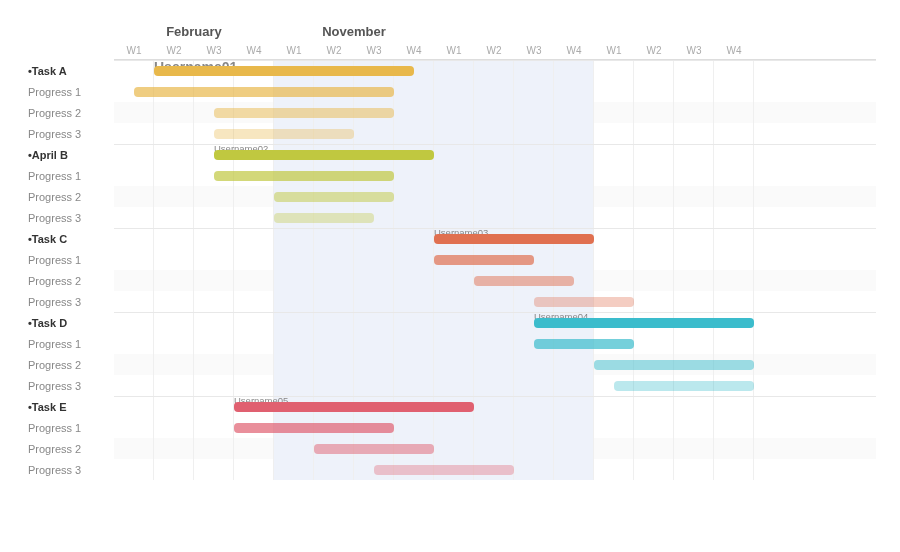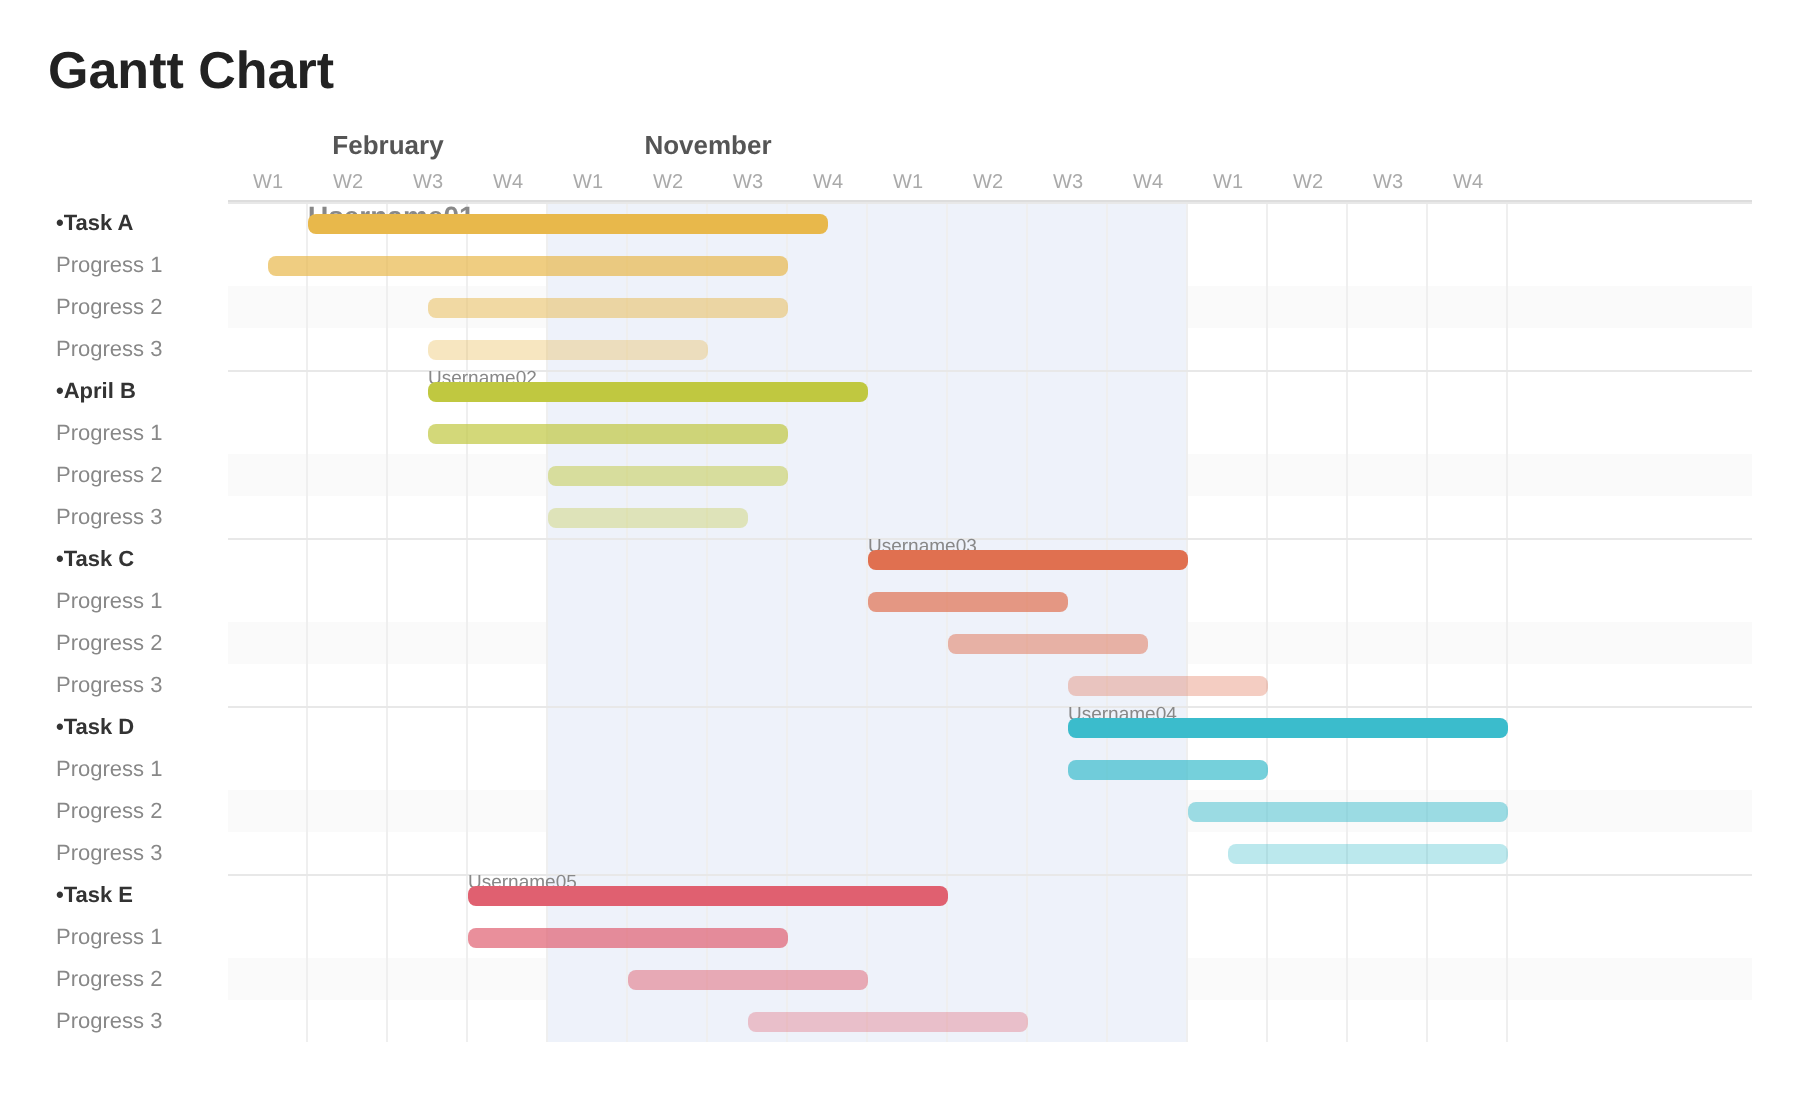--- a/index.html
+++ b/index.html
@@ -112,21 +112,20 @@
       position: absolute;
       font-size: 9.5px;
       color: #666;
       font-weight: 500;
     }
   </style>
 </head>
 <body>
 
 <div class="page">
-  <div class="title">Gantt Chart</div>
   <div class="chart-area">
 
     <div class="row-labels" id="rowLabels">
         <div class="row-label task" style="height: 21px;">•Task A</div>
         <div class="row-label" style="height: 21px;">Progress 1</div>
         <div class="row-label" style="height: 21px;">Progress 2</div>
         <div class="row-label" style="height: 21px;">Progress 3</div>
         <div class="row-label task" style="height: 21px;">•April B</div>
         <div class="row-label" style="height: 21px;">Progress 1</div>
         <div class="row-label" style="height: 21px;">Progress 2</div>

